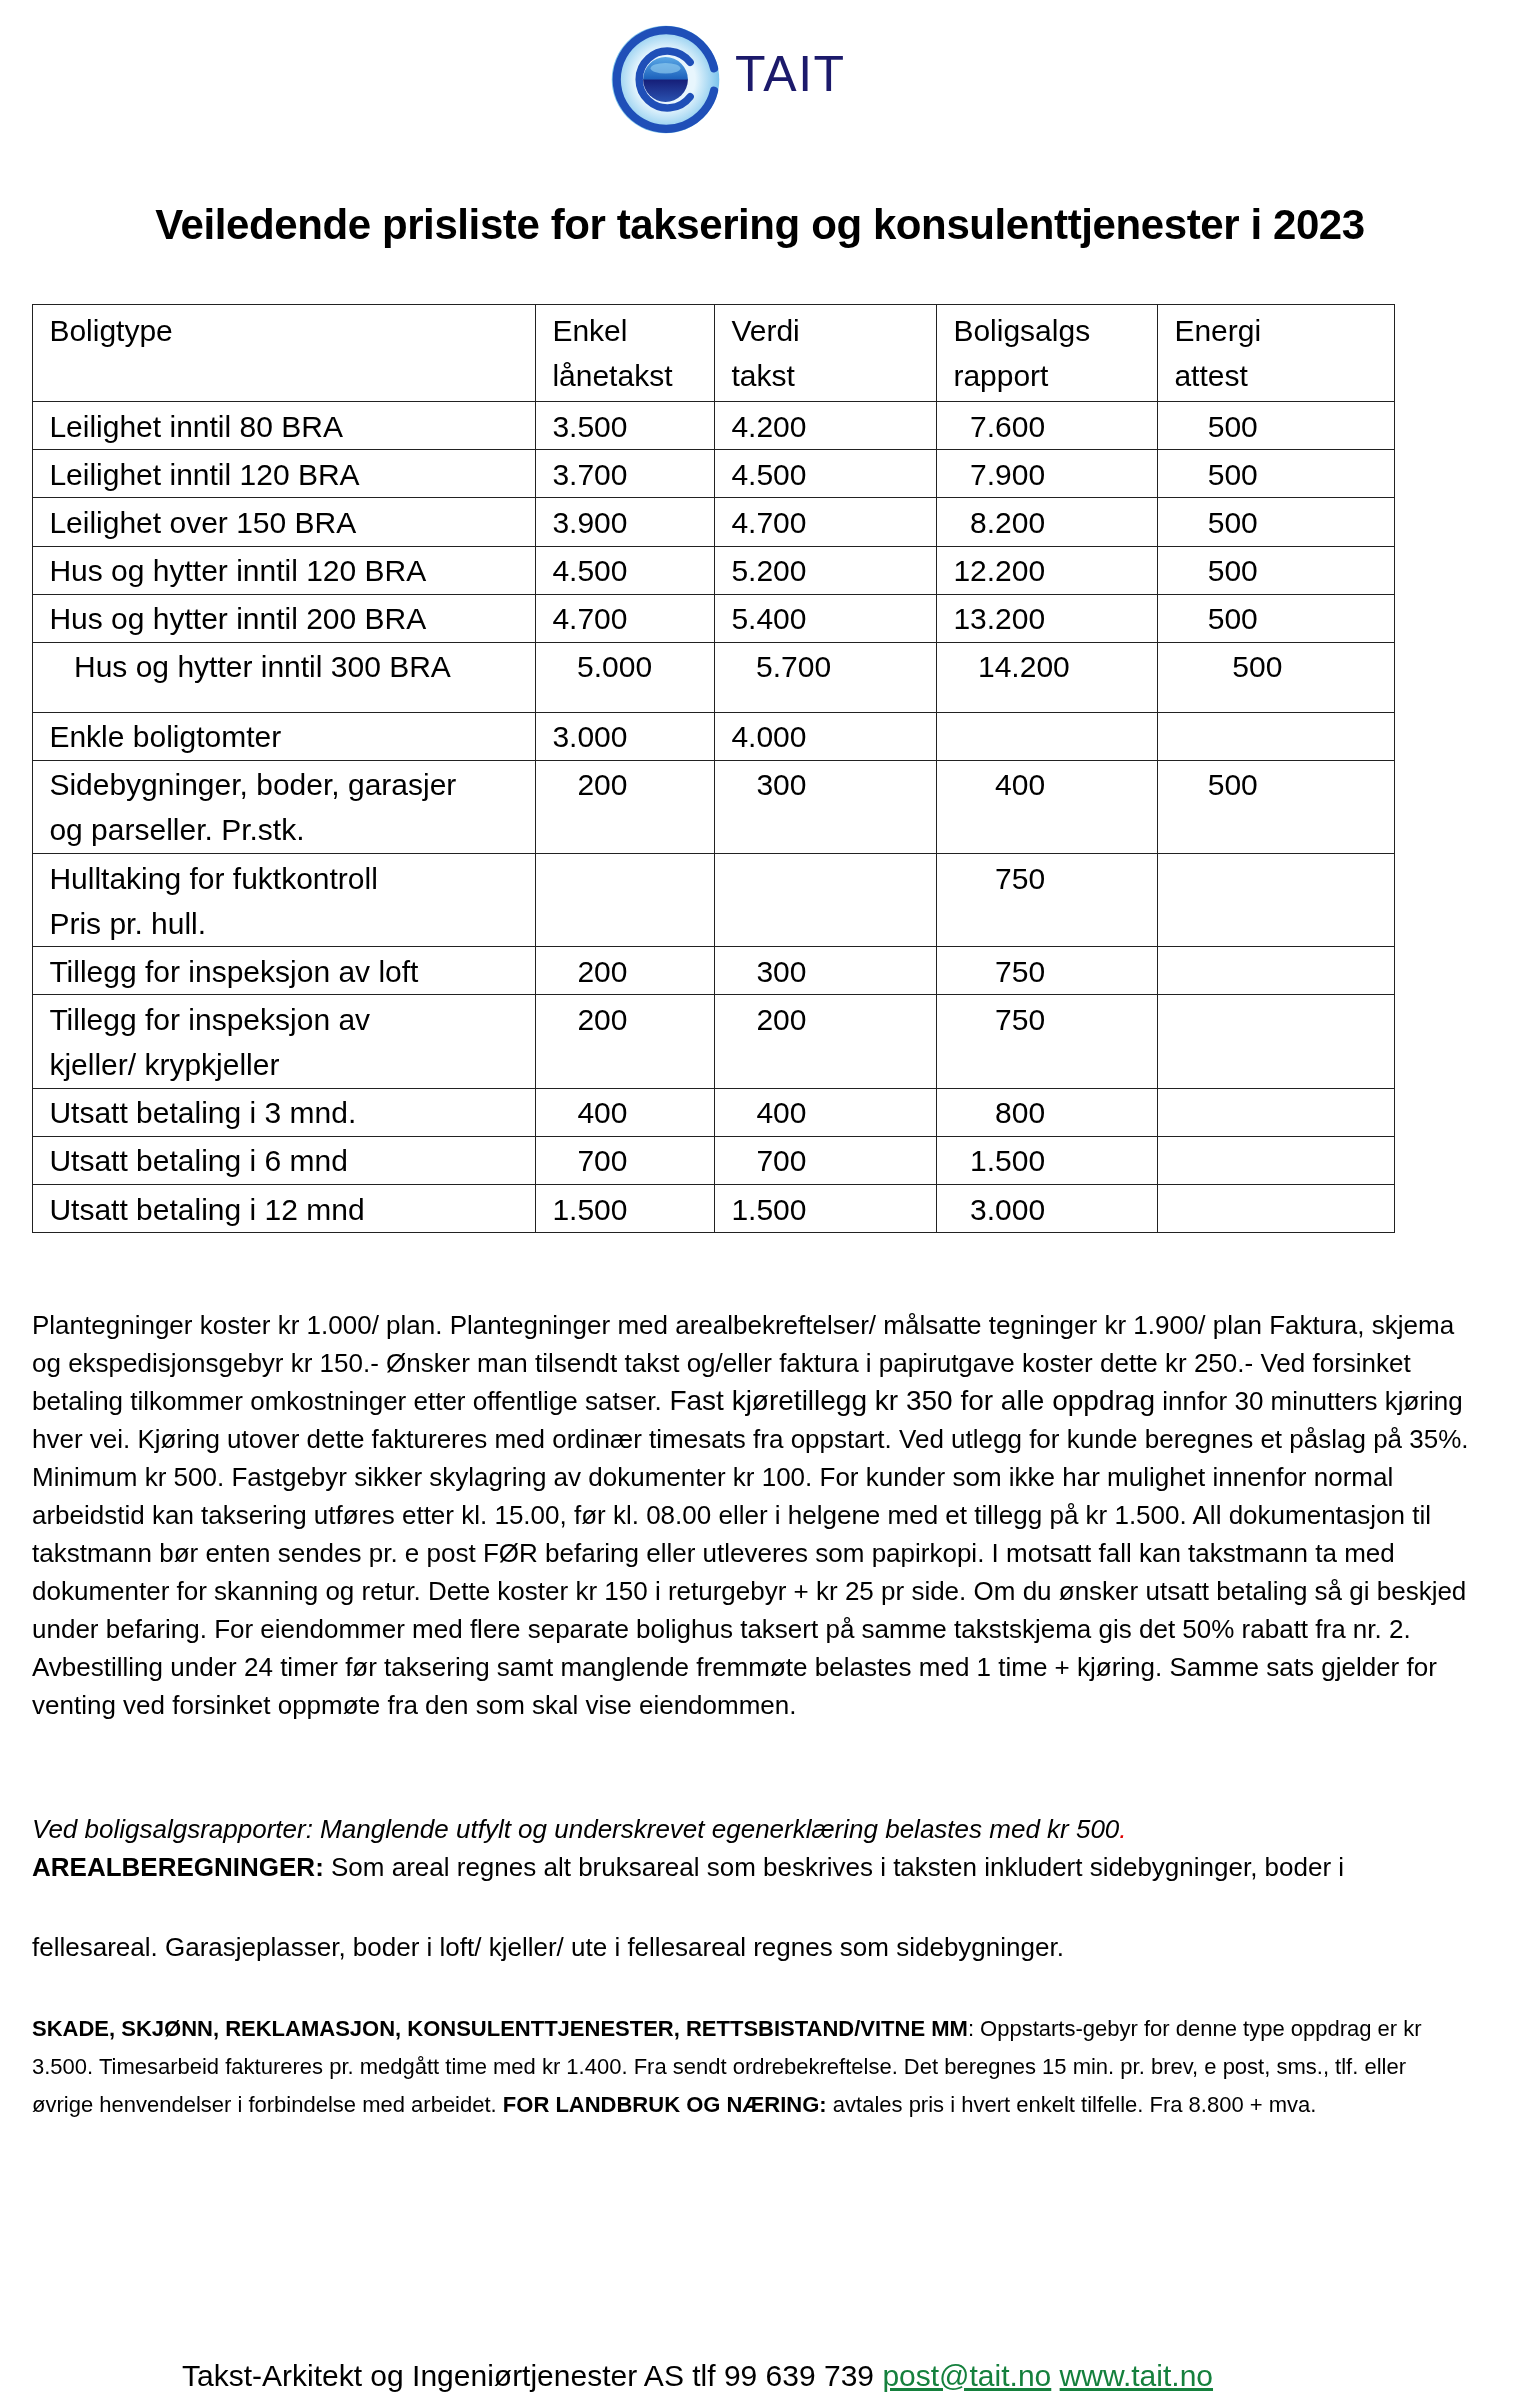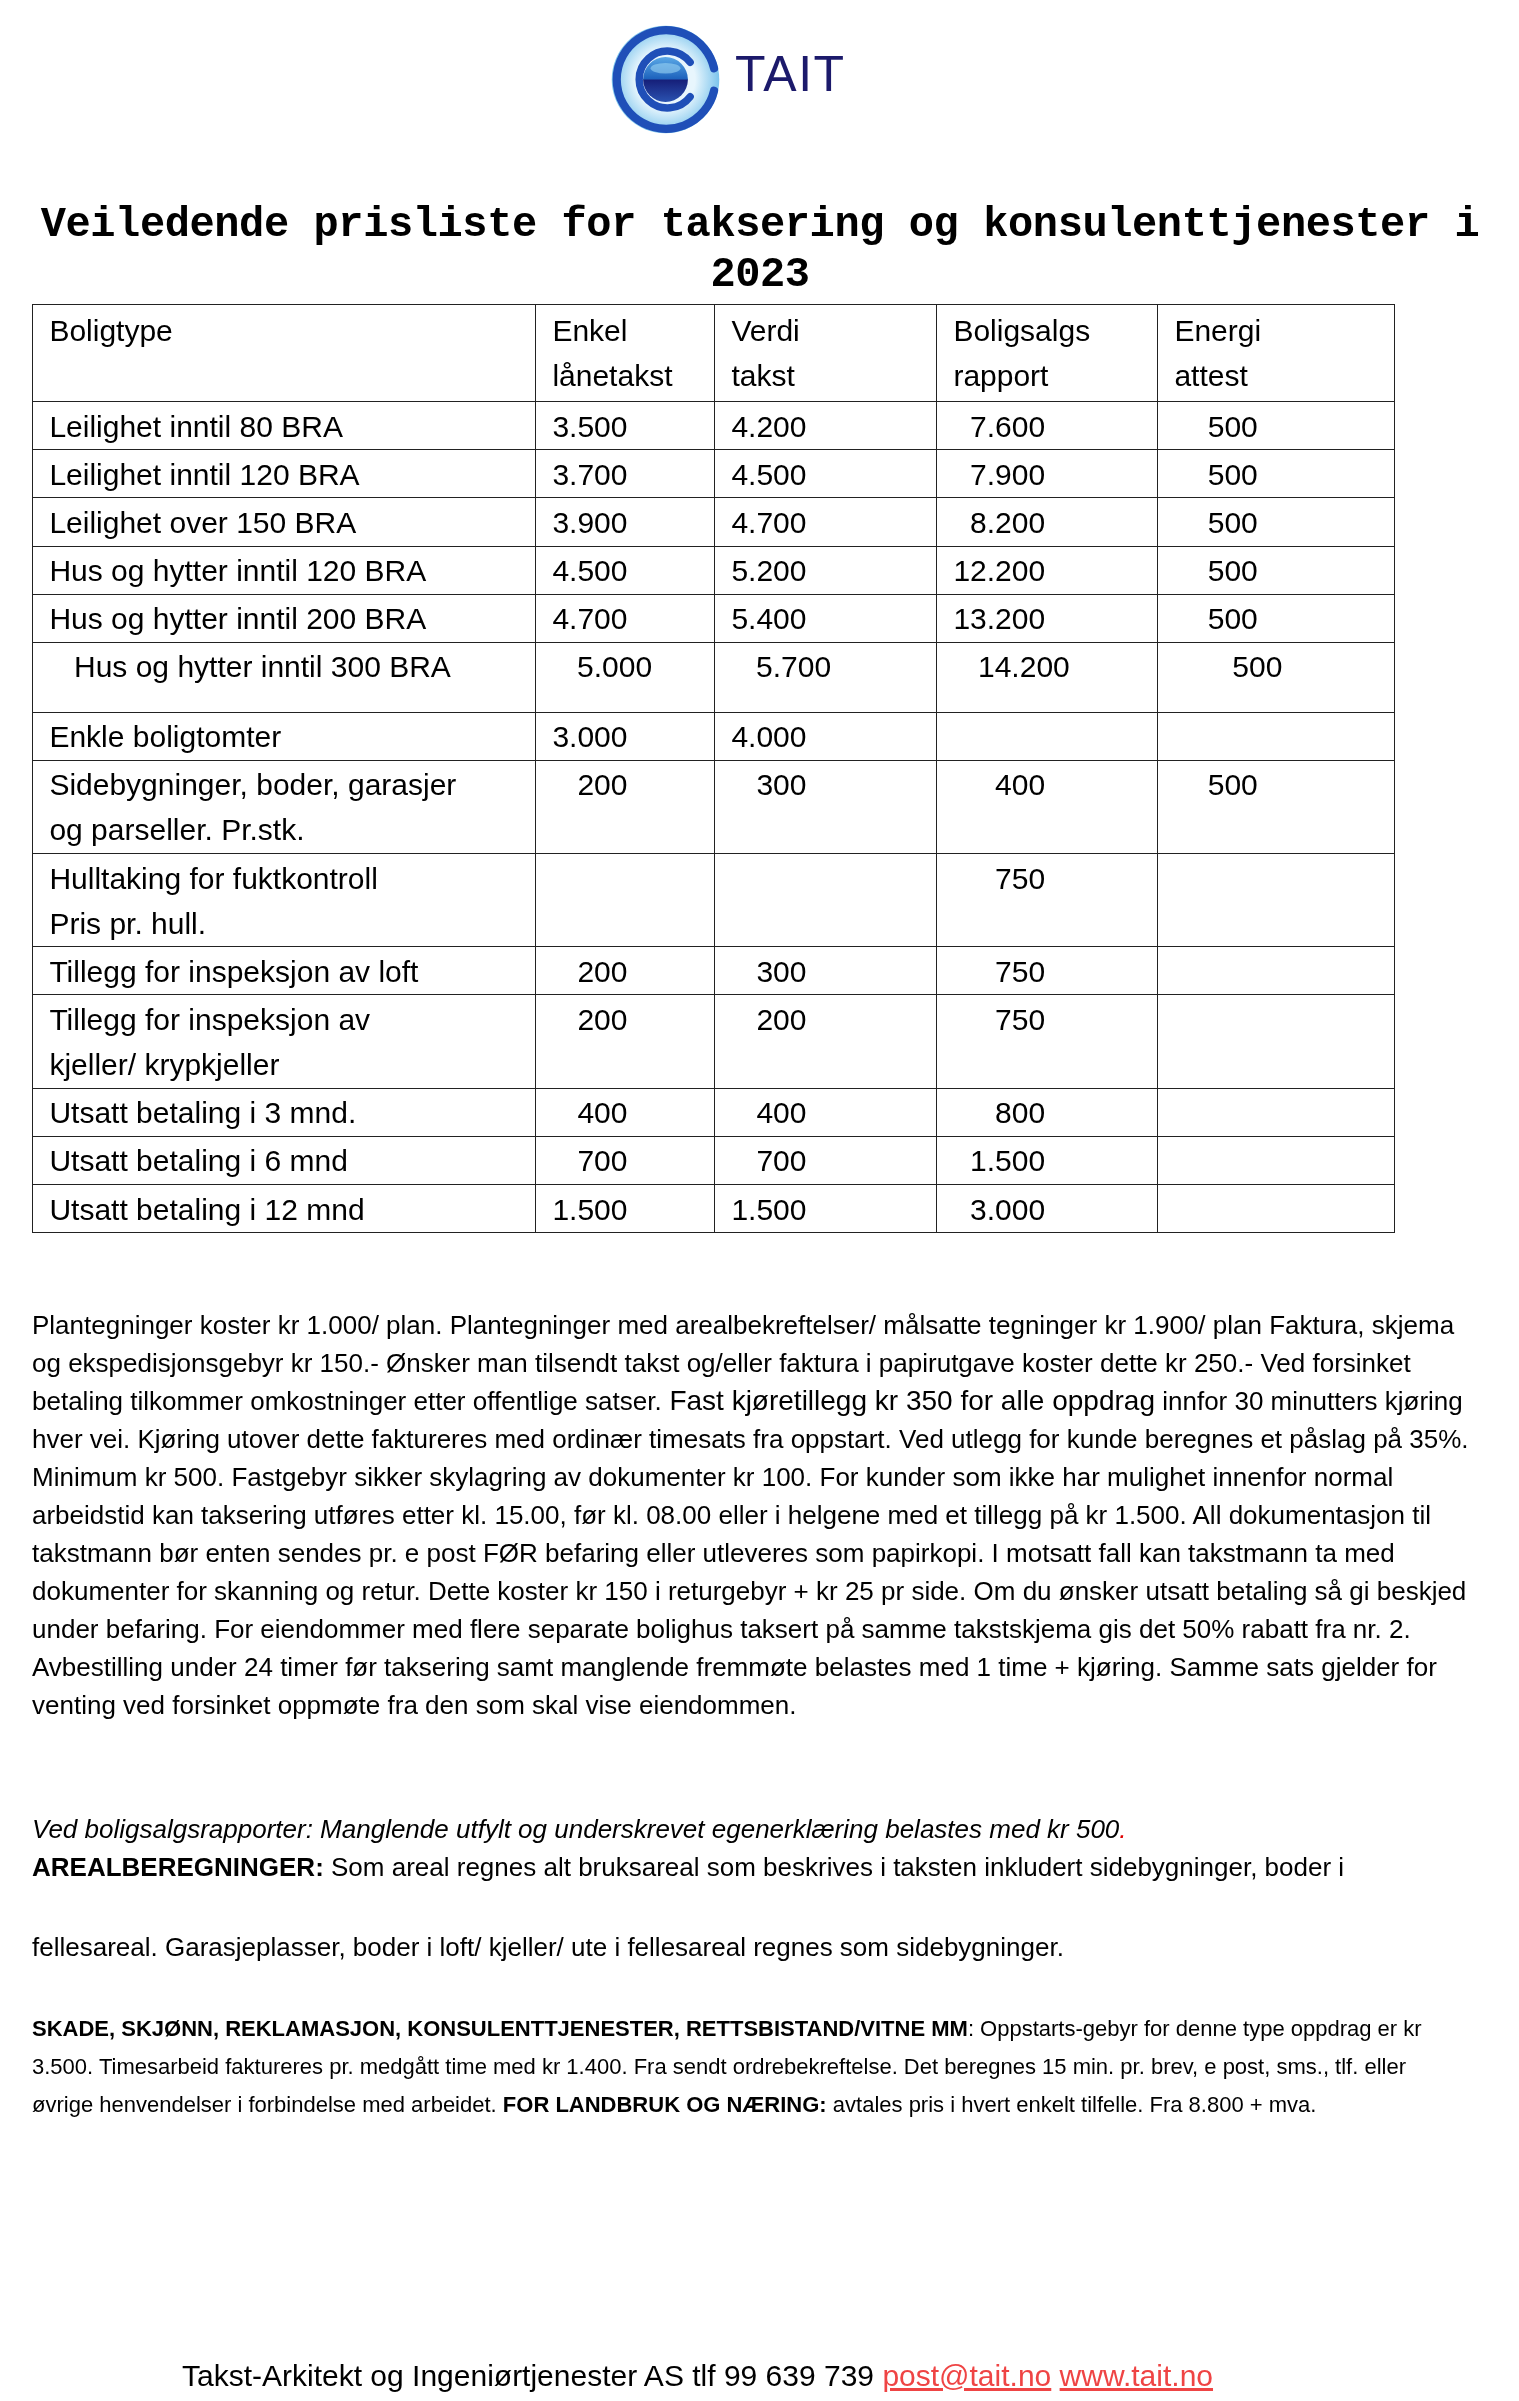--- a/index.html
+++ b/index.html
@@ -9,21 +9,21 @@
     }
     .logo { position: absolute; left: 602px; top: 16.4px; width: 276px; height: 127px; }
     .logo svg { display: block; }
     .logo-text {
       position: absolute; left: 133px; top: 33px;
       font-family: "Liberation Sans", sans-serif; font-size: 50px; color: #1c1a6b;
       letter-spacing: 1.5px; line-height: 1;
     }
     .title {
       position: absolute; left: 0; top: 200px; width: 1520px; text-align: center;
-      font-weight: bold; font-size: 42px; letter-spacing: -0.4px; line-height: 1.2; font-family: Liberation Mono, monospace;
+      font-weight: bold; font-size: 42px; letter-spacing: -0.4px; line-height: 1.2;
     }
     table.prices {
       position: absolute; left: 32px; top: 304px; width: 1362px;
       border-collapse: collapse; table-layout: fixed;
       font-size: 30px; line-height: 45px;
     }
     table.prices col.c0 { width: 503px; }
     table.prices col.c1 { width: 179px; }
     table.prices col.c2 { width: 222px; }
     table.prices col.c3 { width: 221px; }
@@ -43,21 +43,21 @@
     .notes .big { font-size: 28px; }
     .n-italic { position: absolute; left: 32px; top: 1811px; font-size: 26px; font-style: italic; line-height: 37px; }
     .red { color: #e00000; font-style: italic; }
     .n-areal { position: absolute; left: 32px; top: 1849px; width: 1438px; font-size: 26px; line-height: 37px; }
     .n-areal2 { position: absolute; left: 32px; top: 1929px; width: 1438px; font-size: 26px; line-height: 37px; }
     .n-skade { position: absolute; left: 32px; top: 2010px; width: 1438px; font-size: 22px; line-height: 38px; }
     b { font-weight: bold; }
     .footer {
       position: absolute; left: 182px; top: 2357px; font-size: 30px; line-height: 37px; white-space: nowrap;
     }
-    .footer a { color: #ef4444; text-decoration: underline; }
+    .footer a { color: #15803d; text-decoration: underline; }
   </style>
 </head>
 <body>
 
 <div class="logo">
   <svg width="127" height="127" viewBox="0 0 170 170">
     <defs>
       <radialGradient id="ringGrad" cx="50%" cy="50%" r="50%">
         <stop offset="55%" stop-color="#e8f6fd"></stop>
         <stop offset="100%" stop-color="#7cc4ec"></stop>

